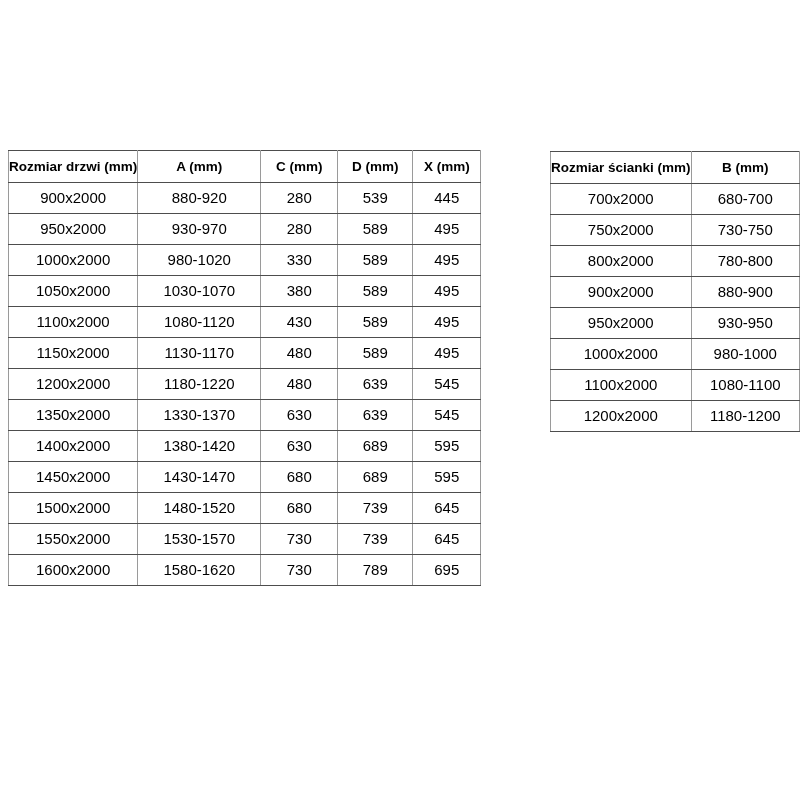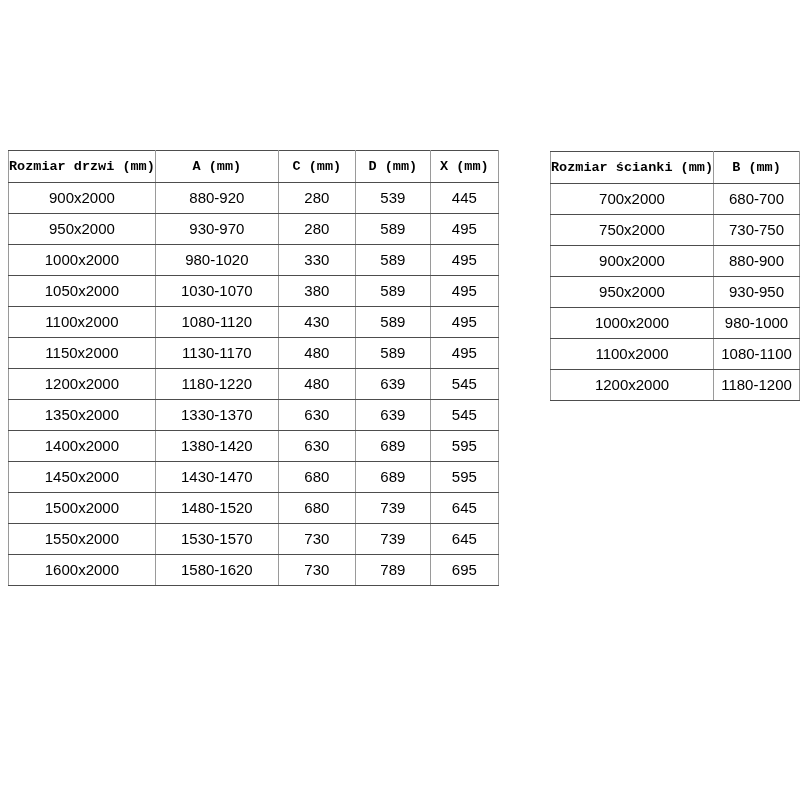--- a/index.html
+++ b/index.html
@@ -41,21 +41,20 @@
     height: 30px;
     font-size: 15px;
     line-height: 30px;
     font-weight: 400;
   }
   table.spec th {
     font-weight: 700;
     font-size: 13.5px;
     height: 31px;
     line-height: 31px;
-    font-family: Liberation Mono, monospace;
   }
   
   #doors-table { left: 8px; top: 150px; }
   #doors-table col.c0 { width: 129px; }
   #doors-table col.c1 { width: 123px; }
   #doors-table col.c2 { width: 77px; }
   #doors-table col.c3 { width: 75px; }
   #doors-table col.c4 { width: 68px; }
   
   #walls-table { left: 550px; top: 151px; }
@@ -192,20 +191,24 @@
       <tbody>
         <tr>
           <td>700x2000</td>
           <td>680-700</td>
         </tr>
         <tr>
           <td>750x2000</td>
           <td>730-750</td>
         </tr>
         <tr>
+          <td>800x2000</td>
+          <td>780-800</td>
+        </tr>
+        <tr>
           <td>900x2000</td>
           <td>880-900</td>
         </tr>
         <tr>
           <td>950x2000</td>
           <td>930-950</td>
         </tr>
         <tr>
           <td>1000x2000</td>
           <td>980-1000</td>

